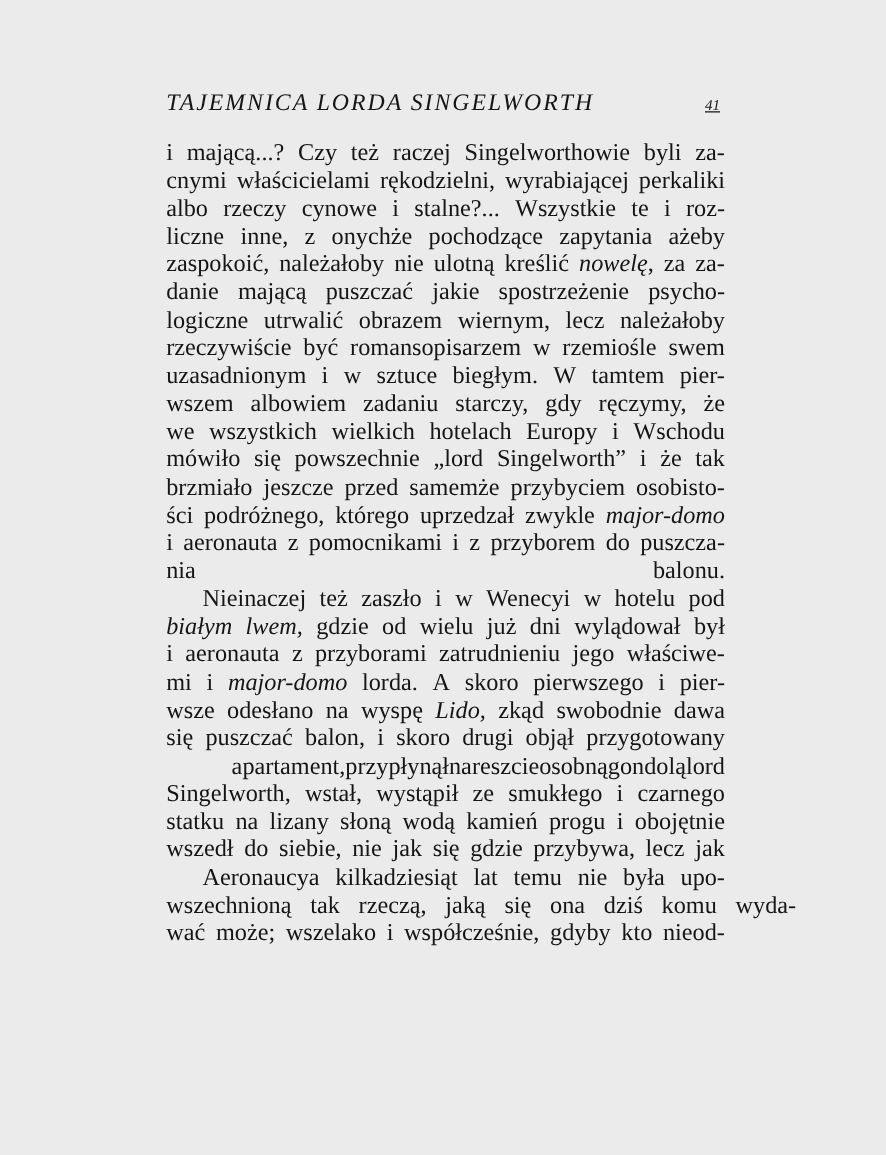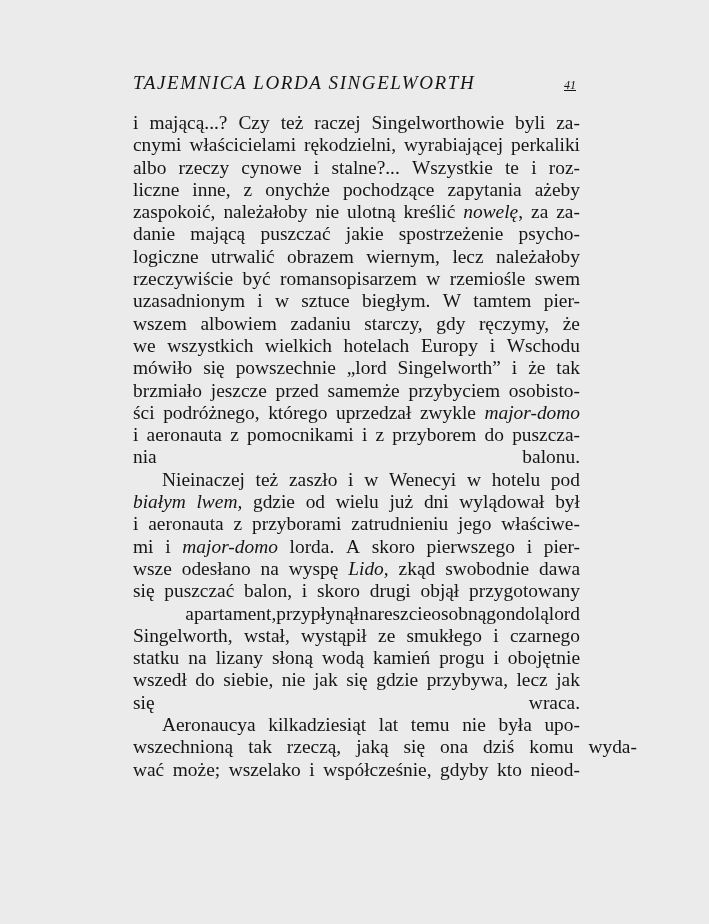--- a/index.html
+++ b/index.html
@@ -356,23 +356,20 @@
             <span><span class="seg">siebie,</span></span>
             <span><span class="seg">nie</span></span>
             <span><span class="seg">jak</span></span>
             <span><span class="seg">się</span></span>
             <span><span class="seg">gdzie</span></span>
             <span><span class="seg">przybywa,</span></span>
             <span><span class="seg">lecz</span></span>
             <span><span class="seg">jak</span></span>
           </div>
         </div>
-        <div class="line">
-          <div class="" style="width: 100%;"><span class="seg">się wraca.</span></div>
-        </div>
       </div>
       <div>
         <div class="line indent">
           <div class="justify-row" style="width: 100%;">
             <span><span class="seg">Aeronaucya</span></span>
             <span><span class="seg">kilkadziesiąt</span></span>
             <span><span class="seg">lat</span></span>
             <span><span class="seg">temu</span></span>
             <span><span class="seg">nie</span></span>
             <span><span class="seg">była</span></span>

